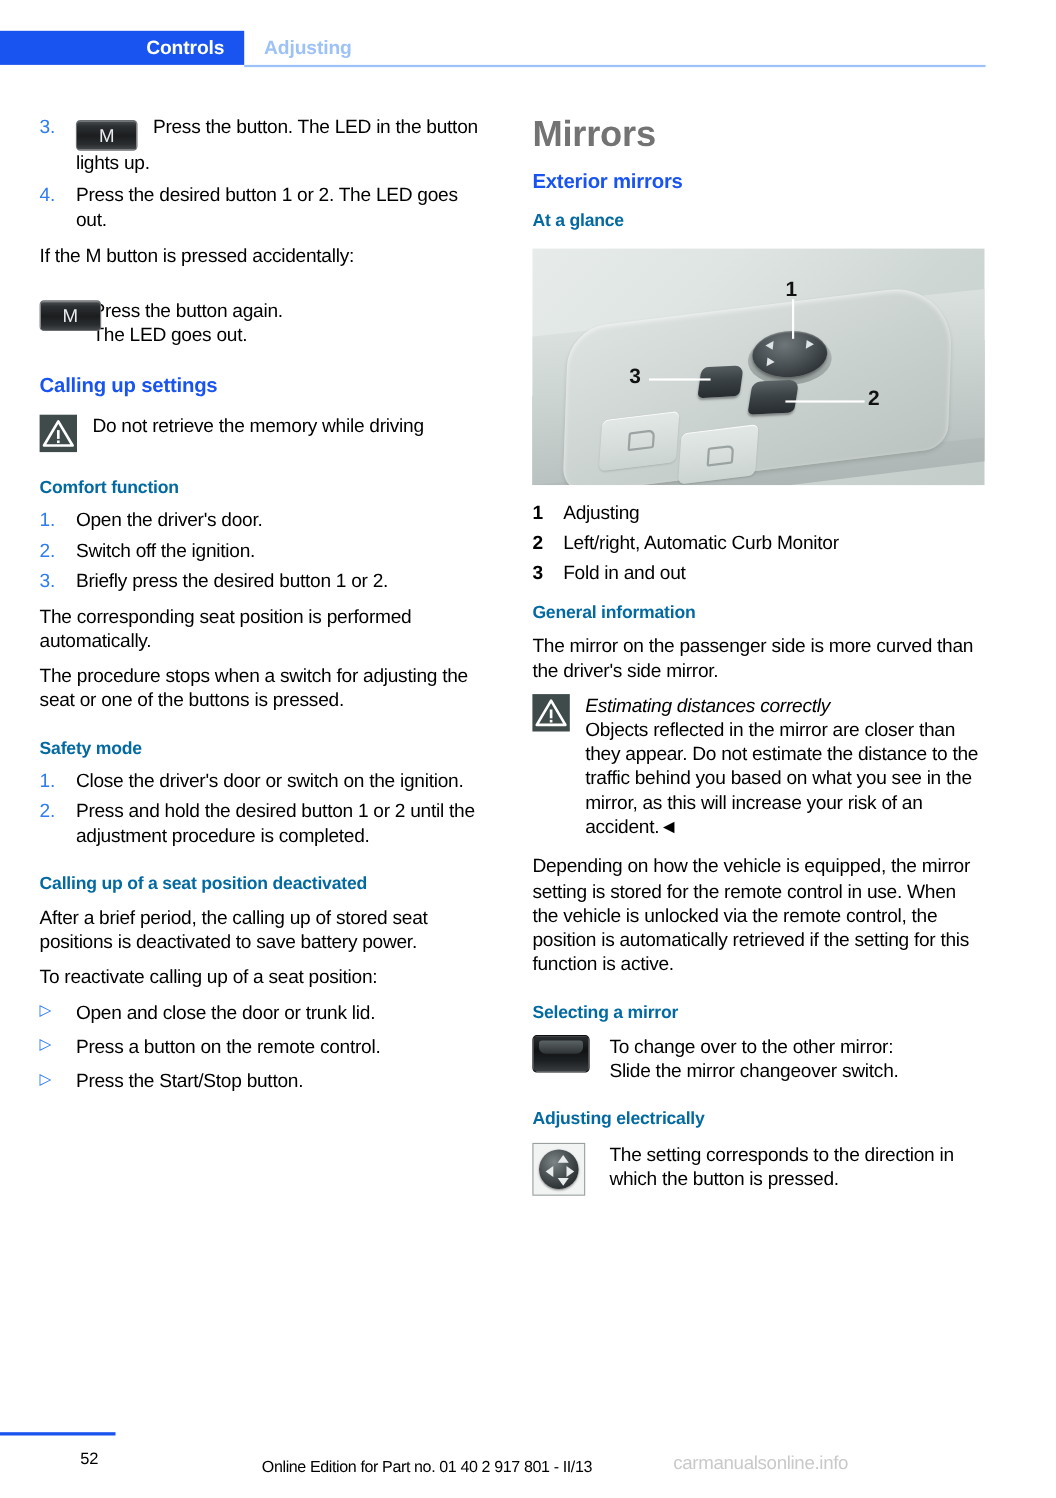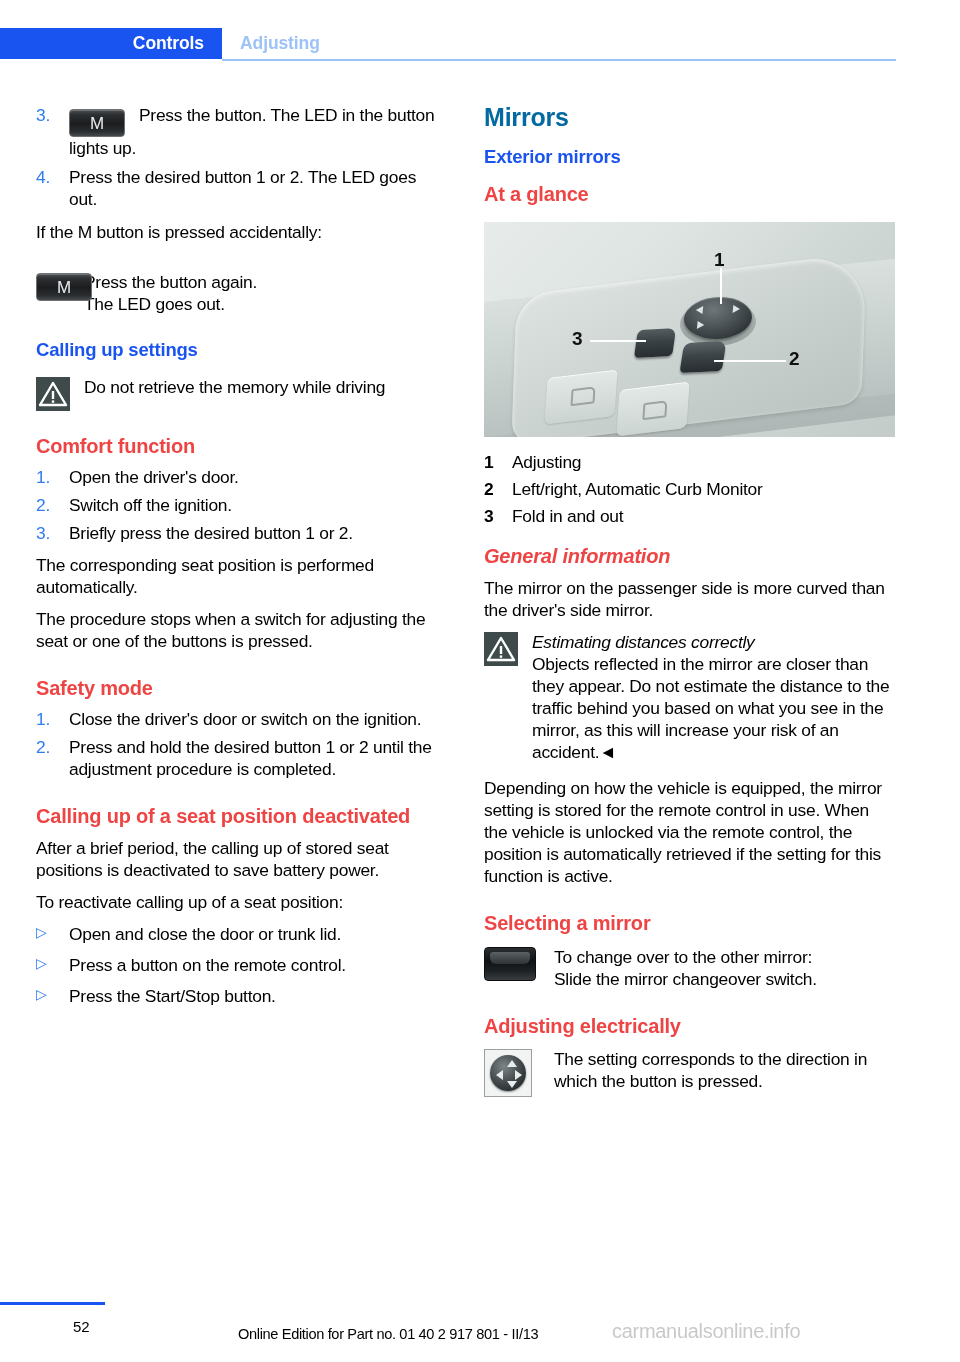--- a/index.html
+++ b/index.html
@@ -39,29 +39,29 @@
 
   
   .col{
     position:absolute;top:104px;width:411px;
   }
   .col-left{left:36px;}
   .col-right{left:484px;}
 
   
   .h1{
-    color:#0369a1;font-weight:bold;font-size:25px;
+    color:#737373;font-weight:bold;font-size:33px;
     margin:0 0 14px 0;line-height:1.1;letter-spacing:-0.2px;
   }
   .h2{
     color:#1a54f0;font-weight:bold;font-size:18.5px;
     margin:0 0 16px 0;line-height:1.15;letter-spacing:-0.2px;
   }
   .h3{
-    color:#ef4444;font-weight:bold;font-size:20px;
+    color:#0369a1;font-weight:bold;font-size:16px;
     margin:0 0 7px 0;line-height:1.18;letter-spacing:-0.2px;
   }
   .h3.spaced{margin-top:25px;}
   p{
     margin:0 0 10px 0;font-size:17.4px;line-height:1.265;
     letter-spacing:-0.25px;
   }
 
   
   .list{margin:0 0 10px 0;}
@@ -221,21 +221,21 @@
   }
   .page-no{
     position:absolute;left:73px;top:1318px;font-size:15px;color:#000;
     letter-spacing:-0.2px;
   }
   .edition{
     position:absolute;left:238px;top:1326px;font-size:14.6px;color:#000;
     letter-spacing:-0.35px;white-space:nowrap;
   }
   .watermark{
-    position:absolute;left:612px;top:1320px;font-size:20px;color:#c9c9c9;
+    position:absolute;left:612px;top:1320px;font-size:17px;color:#c9c9c9;
     letter-spacing:-0.3px;white-space:nowrap;
   }
 </style>
 </head>
 <body>
 
 <div class="header">
   <div class="header-tabbar"></div>
   <div class="header-chapter">Controls</div>
   <div class="header-section">Adjusting</div>
@@ -375,21 +375,21 @@
     <div class="li">
       <span class="marker">2</span>
       <span>Left/right, Automatic Curb Monitor</span>
     </div>
     <div class="li">
       <span class="marker">3</span>
       <span>Fold in and out</span>
     </div>
   </div>
 
-  <h3 class="h3" style="margin-bottom:8px;font-style:italic;">General information</h3>
+  <h3 class="h3" style="margin-bottom:8px;">General information</h3>
   <p>The mirror on the passenger side is more curved than the driver's side mirror.</p>
 
   <div class="iconpara">
     <span class="ic warn-ic">
       <svg width="34" height="34" viewBox="0 0 34 34" aria-hidden="true">
         <path d="M17 6 L30 28 L4 28 Z" fill="none" stroke="#ffffff" stroke-width="2.4" stroke-linejoin="round"></path>
         <rect x="15.8" y="14" width="2.4" height="8" fill="#ffffff"></rect>
         <rect x="15.8" y="23.4" width="2.4" height="2.4" fill="#ffffff"></rect>
       </svg>
     </span>

